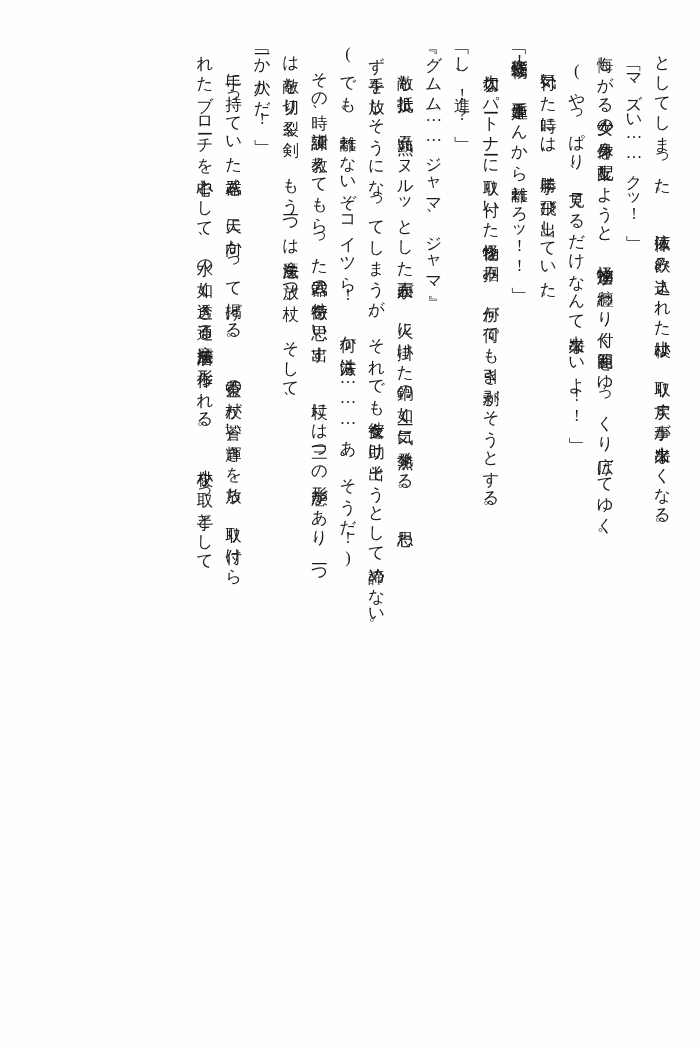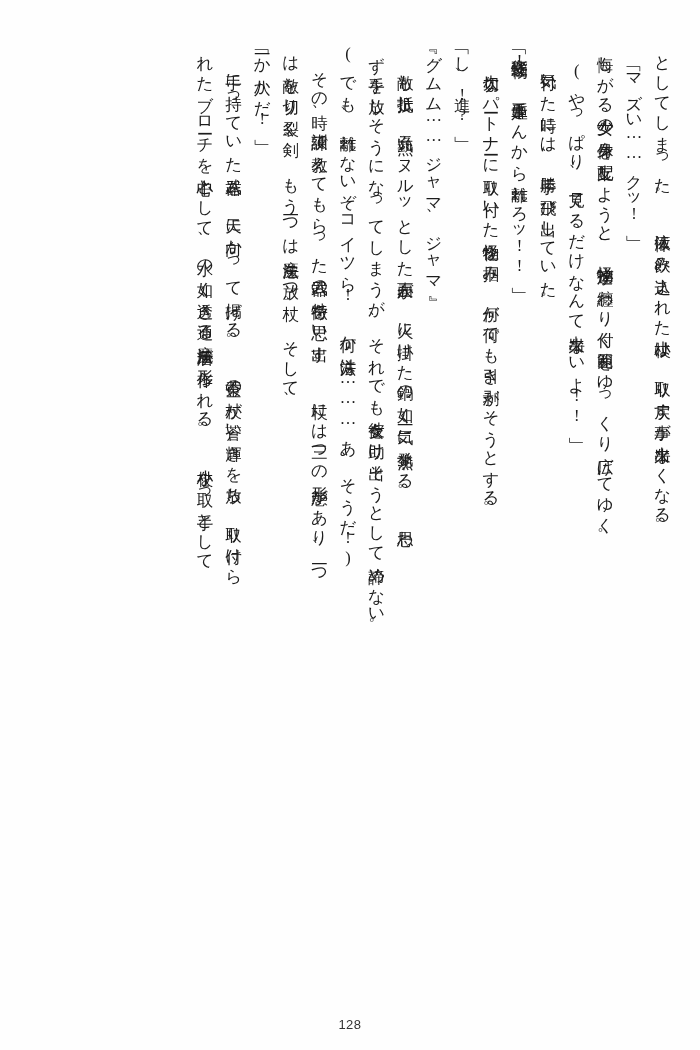--- a/index.html
+++ b/index.html
@@ -89,14 +89,13 @@
     <div class="line indent">敵も抵抗し、元々熱いヌルッとした表面が、火に掛けた鍋の如く一気に発熱する。　思わ</div>
     <div class="line">ず手を放しそうになってしまうが、それでも彼女を助け出そうとして諦めない。</div>
     <div class="line">(でも、離れないぞコイツら!　何か方法は………あ、そうだ!)</div>
     <div class="line indent">その時、訓練で教えてもらった武器の特徴を思い出す。　杖には三つの形態があり、一つ</div>
     <div class="line">は敵を切り裂く剣。　もう一つは魔法を放つ杖。　そして、</div>
     <div class="line">「一か八かだ!」</div>
     <div class="line indent">手に持っていた武器を、天に向かって掲げる。　黄金の杖が蒼い輝きを放ち、取り付けら</div>
     <div class="line">れたブローチを中心として、水の如く透き通る魔法盾が形作られる。　小杖を取っ手として</div>
   </div>
 
-  <div class="page-number">128</div>
 </div>
 
 </body></html>

